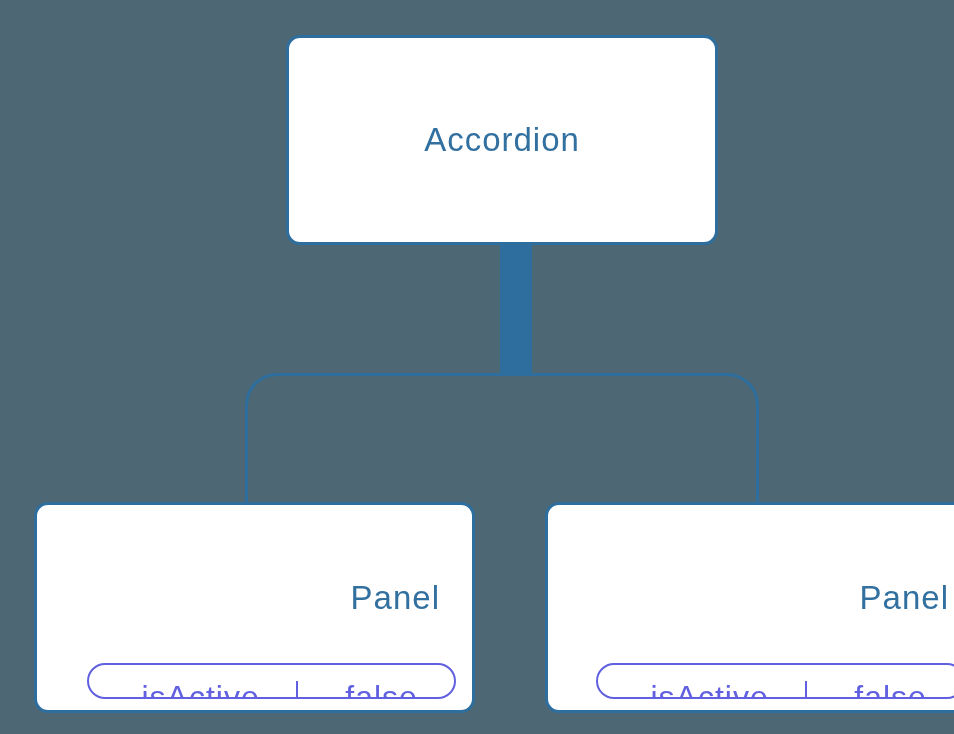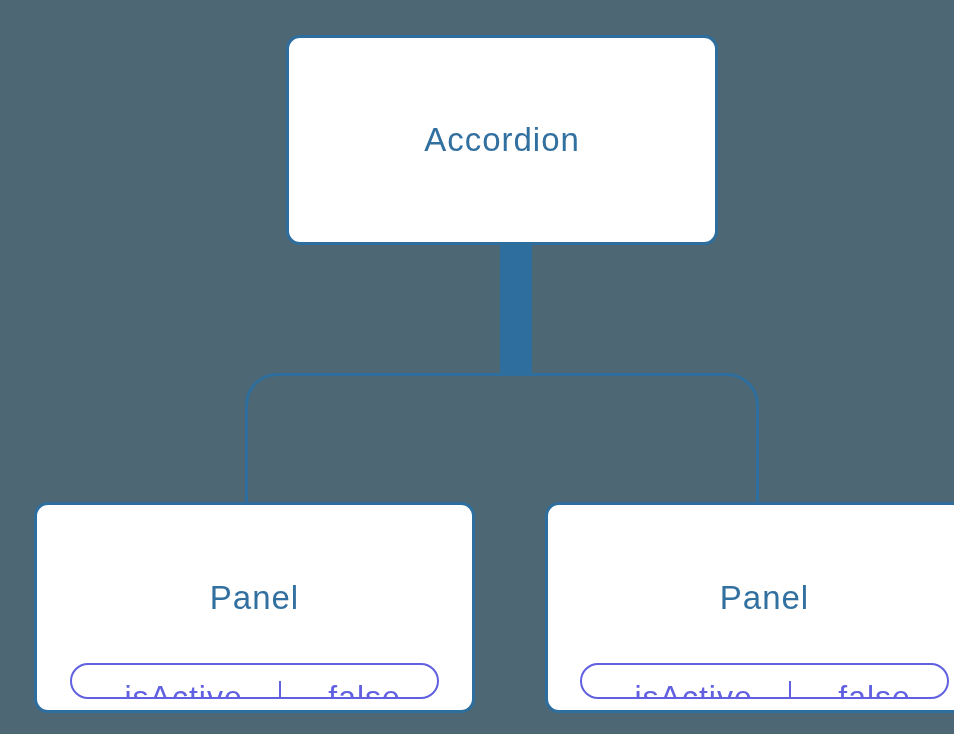--- a/index.html
+++ b/index.html
@@ -61,21 +61,21 @@
     border-left: 3.5px solid var(--connector);
     border-right: 3.5px solid var(--connector);
     border-radius: 32px 32px 0 0;
   }
   .panel-node {
     top: 470px;
     width: 441px;
     height: 211px;
     display: flex;
     flex-direction: column;
-    align-items: center;
+    align-items: flex-end;
   }
   .panel-left  { left: 2px; }
   .panel-right { left: 513px; width: 439px; }
   .panel-node .node-title {
     margin-top: 42px;
   }
   .state-pill {
     margin-top: 30px;
     width: 369px;
     height: 102px;

